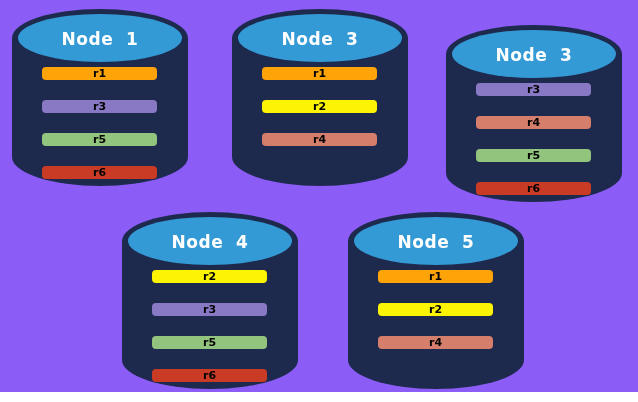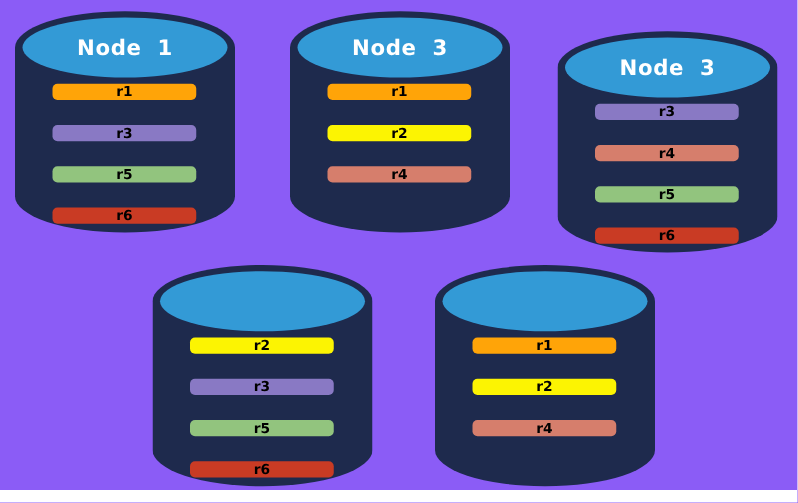--- a/index.html
+++ b/index.html
@@ -89,33 +89,35 @@
       <div class="bar" style="background: rgb(146, 196, 126); color: rgb(0, 0, 0);">r5</div>
       <div class="bar" style="background: rgb(201, 59, 36); color: rgb(0, 0, 0);">r6</div>
     </div>
   </div>
 
   <div class="node" style="left:122px; top:211px;">
     <svg class="cyl" width="176" height="180" viewBox="0 0 176 180">
       <path class="cyl-body" d="M0,30 A88,29 0 0 1 176,30 L176,149 A88,29 0 0 1 0,149 Z" fill="#1E2A4D"></path>
       <ellipse class="cyl-top" cx="88" cy="30" rx="82" ry="24" fill="#339AD6"></ellipse>
     </svg>
+    <div class="node-title" style="color: rgb(255, 255, 255);">Node  4</div>
     <div class="bars">
       <div class="bar" style="background: rgb(252, 244, 2); color: rgb(0, 0, 0);">r2</div>
       <div class="bar" style="background: rgb(137, 121, 196); color: rgb(0, 0, 0);">r3</div>
       <div class="bar" style="background: rgb(146, 196, 126); color: rgb(0, 0, 0);">r5</div>
       <div class="bar" style="background: rgb(201, 59, 36); color: rgb(0, 0, 0);">r6</div>
     </div>
   </div>
 
   <div class="node" style="left:348px; top:211px;">
     <svg class="cyl" width="176" height="180" viewBox="0 0 176 180">
       <path class="cyl-body" d="M0,30 A88,29 0 0 1 176,30 L176,149 A88,29 0 0 1 0,149 Z" fill="#1E2A4D"></path>
       <ellipse class="cyl-top" cx="88" cy="30" rx="82" ry="24" fill="#339AD6"></ellipse>
     </svg>
+    <div class="node-title" style="color: rgb(255, 255, 255);">Node  5</div>
     <div class="bars">
       <div class="bar" style="background: rgb(255, 164, 8); color: rgb(0, 0, 0);">r1</div>
       <div class="bar" style="background: rgb(252, 244, 2); color: rgb(0, 0, 0);">r2</div>
       <div class="bar" style="background: rgb(214, 126, 108); color: rgb(0, 0, 0);">r4</div>
     </div>
   </div>
 
 </div>
 
 </body></html>

